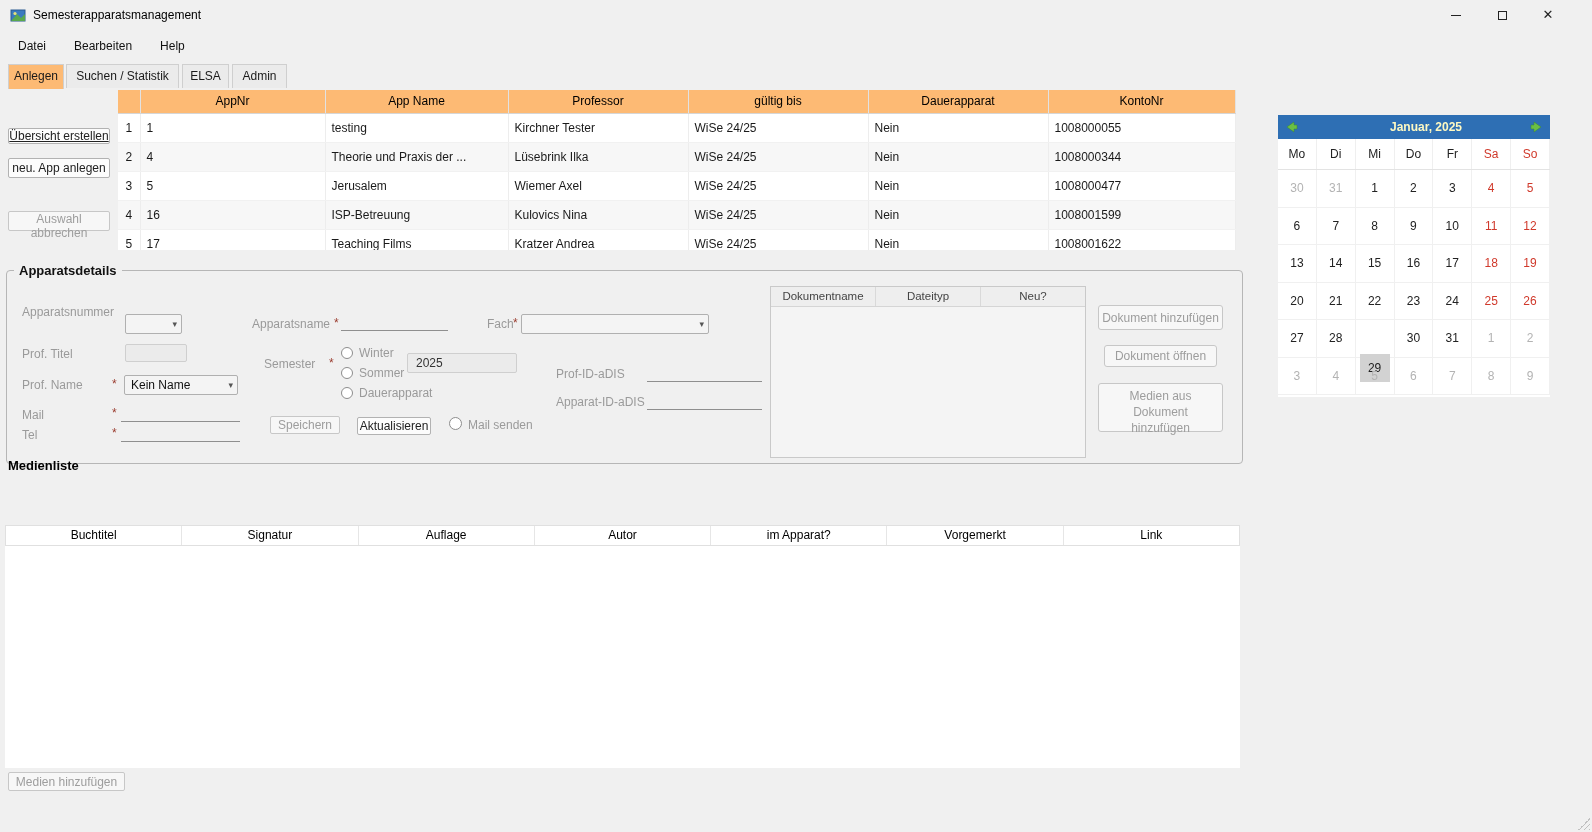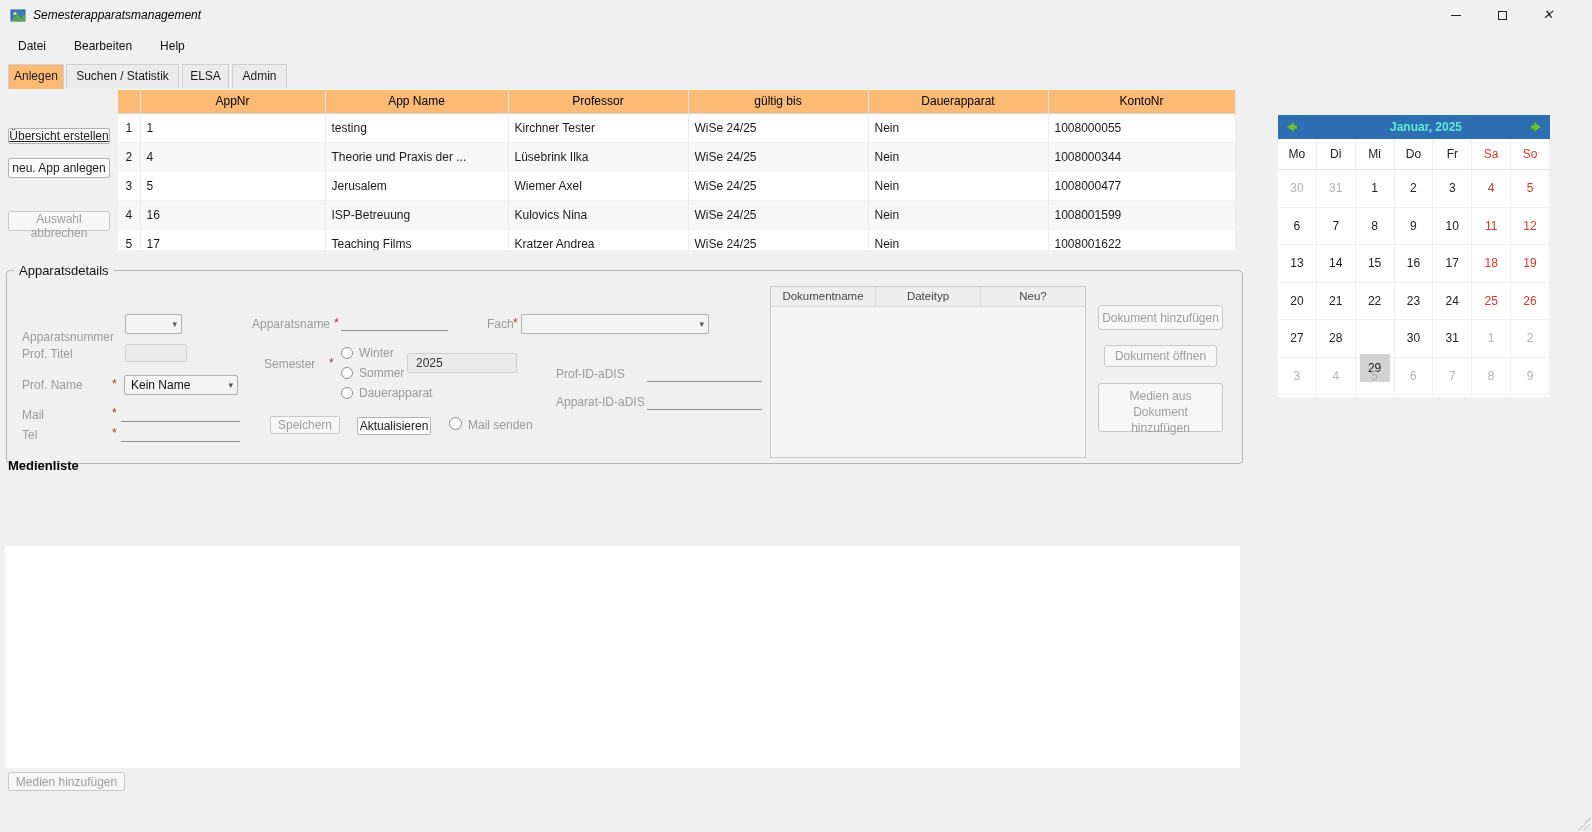--- a/index.html
+++ b/index.html
@@ -3,21 +3,21 @@
 <meta charset="utf-8">
 <style>
   * { margin:0; padding:0; box-sizing:border-box; }
   html,body { background:#e8e8e8; }
   body { font-family:"Liberation Sans",sans-serif; }
   #app { position:relative; width:1592px; height:832px; background:#f0f0f0; font-size:12px;
          color:#1a1a1a; outline:1px solid #4a4a4a; overflow:hidden;
          --cal-header:#2e6fb4; --weekend-red:#d0392b; --arrow-green:#6abf45; --selected-bg:#d2d2d2; }
 
   
-  .titlebar { position:absolute; left:0; top:0; width:100%; height:30px; background:#f0f0f0;font-style:italic; }
+  .titlebar { position:absolute; left:0; top:0; width:100%; height:30px; background:#f0f0f0; }
   .app-icon { position:absolute; left:10px; top:7px; width:16px; height:16px; }
   .win-title { position:absolute; left:33px; top:0; line-height:30px; font-size:12px; color:#000; }
   .win-btn { position:absolute; top:0; width:46px; height:30px; text-align:center; line-height:30px;
              font-size:13px; color:#222; cursor:pointer; }
   .min-glyph { display:inline-block; width:10px; height:1px; background:#222; vertical-align:middle; }
   .max-glyph { display:inline-block; width:9px; height:9px; border:1px solid #222; vertical-align:middle; }
 
   
   .menubar { position:absolute; left:0; top:30px; width:100%; height:32px; display:flex; align-items:center; padding-left:4px; }
   .menu-item { padding:7px 14px; cursor:pointer; color:#111; }
@@ -40,21 +40,21 @@
                   border-right:1px solid #e2e2e2; border-bottom:1px solid #d6d6d6; overflow:hidden; white-space:nowrap; }
   #app-table td { height:29px; padding-left:6px; border-right:1px solid #ededed; border-bottom:1px solid #f1f1f1;
                   overflow:hidden; white-space:nowrap; background:#fff; }
   #app-table tr.alt td { background:#f7f7f7; }
   #app-table td.rownum { text-align:center; padding-left:0; }
 
   
   .groupbox { position:absolute; left:6px; top:270px; width:1237px; height:194px;
               border:1px solid #b6b6b6; border-radius:4px; }
   .groupbox-legend { position:absolute; left:14px; top:263px; background:#f0f0f0; padding:0 5px;
-                     font-weight:400; font-size:13px; color:#111; z-index:3; }
+                     font-weight:700; font-size:13px; color:#111; z-index:3; }
 
   
   .flabel { position:absolute; color:#9a9a9a; font-size:12px; white-space:nowrap; }
   .req { position:absolute; color:#9a3b2e; font-size:12px; }
   .uline { position:absolute; border:none; border-bottom:1px solid #8f8f8f; background:transparent;
            height:16px; font:12px "Liberation Sans",sans-serif; color:#222; outline:none; }
   .boxinput { position:absolute; background:#ebebeb; border:1px solid #cfcfcf; border-radius:2px;
               font:12px "Liberation Sans",sans-serif; color:#333; padding-left:8px; outline:none; }
   .combo { position:absolute; background:#f4f4f4; border:1px solid #b0b0b0; border-radius:2px;
            height:20px; line-height:18px; padding:0 16px 0 6px; color:#111; cursor:pointer; white-space:nowrap; }
@@ -71,21 +71,21 @@
   
   .section-heading { position:absolute; font-weight:700; font-size:13px; color:#000; }
   #medien-head-row { position:absolute; left:5px; top:525px; width:1235px; height:21px; display:flex;
                      background:#fff; border:1px solid #e0e0e0; }
   .medien-col { flex:1; text-align:center; line-height:19px; font-size:12px; color:#000; border-right:1px solid #e6e6e6; }
   .medien-col:last-child { border-right:none; }
   #medien-body { position:absolute; left:5px; top:546px; width:1235px; height:222px; background:#fff; }
 
   
   .calendar { position:absolute; left:1278px; top:115px; width:272px; height:282px; background:#fff; }
-  .cal-header { position:relative; height:24px; background:var(--cal-header); color:#5eead4; font-weight:700;
+  .cal-header { position:relative; height:24px; background:var(--cal-header); color:#fef9c3; font-weight:700;
                 text-align:center; line-height:24px; font-size:12px;padding-left:24px; }
   .cal-nav { position:absolute; top:4px; width:16px; height:16px; cursor:pointer; }
   .cal-nav.left { left:5px; } .cal-nav.right { right:5px; }
   .cal-daynames { display:flex; height:31px; border-bottom:1px solid #e3e3e3; }
   .cal-dayname { width:38.857px; text-align:center; line-height:31px; font-size:12px; color:#222; border-right:1px solid #efefef; }
   .cal-dayname.weekend { color:var(--weekend-red); }
   .cal-grid { display:flex; flex-wrap:wrap; }
   .cal-cell { width:38.857px; height:37.5px; text-align:center; line-height:37.5px; font-size:12px; color:#222;
               border-right:1px solid #f0f0f0; border-bottom:1px solid #f0f0f0; cursor:pointer; }
   .cal-cell.muted { color:#b3b3b3; }
@@ -198,21 +198,21 @@
             <td>Nein</td>
             <td>1008001622</td>
           </tr>
         </tbody>
     </table>
   </div>
 
   <div class="groupbox"></div>
   <span class="groupbox-legend">Apparatsdetails</span>
 
-  <span class="flabel" style="left:22px; top:330px;text-align:center;">Apparatsnummer</span>
+  <span class="flabel" style="left:22px; top:305px;text-align:center;">Apparatsnummer</span>
   <div class="combo" style="left:125px; top:314px; width:57px;">
     <span class="arrow">▾</span>
   </div>
 
   <span class="flabel" style="left:252px; top:317px;">Apparatsname</span>
   <span class="req" style="left:334px; top:316px;">*</span>
   <input class="uline" style="left: 341px; top: 315px; width: 107px;">
 
   <span class="flabel" style="left:487px; top:317px;">Fach</span>
   <span class="req" style="left:513px; top:316px;">*</span>
@@ -262,20 +262,29 @@
         <div class="doc-col">Dokumentname</div>
         <div class="doc-col">Dateityp</div>
         <div class="doc-col">Neu?</div>
       </div>
   </div>
   <button class="btn disabled rounded" style="left:1098px; top:305px; width:125px; height:25px;">Dokument hinzufügen</button>
   <button class="btn disabled rounded" style="left:1104px; top:345px; width:113px; height:22px;">Dokument öffnen</button>
   <button class="btn disabled rounded" style="left:1098px; top:383px; width:125px; height:49px; line-height:1.35; padding:4px 8px; white-space:normal;">Medien aus Dokument hinzufügen</button>
 
   <span class="section-heading" style="left:8px; top:458px;">Medienliste</span>
+  <div id="medien-head-row">
+      <div class="medien-col">Buchtitel</div>
+      <div class="medien-col">Signatur</div>
+      <div class="medien-col">Auflage</div>
+      <div class="medien-col">Autor</div>
+      <div class="medien-col">im Apparat?</div>
+      <div class="medien-col">Vorgemerkt</div>
+      <div class="medien-col">Link</div>
+    </div>
   <div id="medien-body"></div>
   <button class="btn disabled" style="left:8px; top:772px; width:117px; height:19px;">Medien hinzufügen</button>
 
   <div class="calendar">
     <div class="cal-header">
       <span class="cal-nav left">
         <svg width="16" height="16" viewBox="0 0 16 16">
             <path d="M11 3 L4 8 L11 13 L11 10 L14 10 L14 6 L11 6 Z" fill="var(--arrow-green)" stroke="#3c8a2e" stroke-width="0.5"></path>
           </svg>
       </span>

